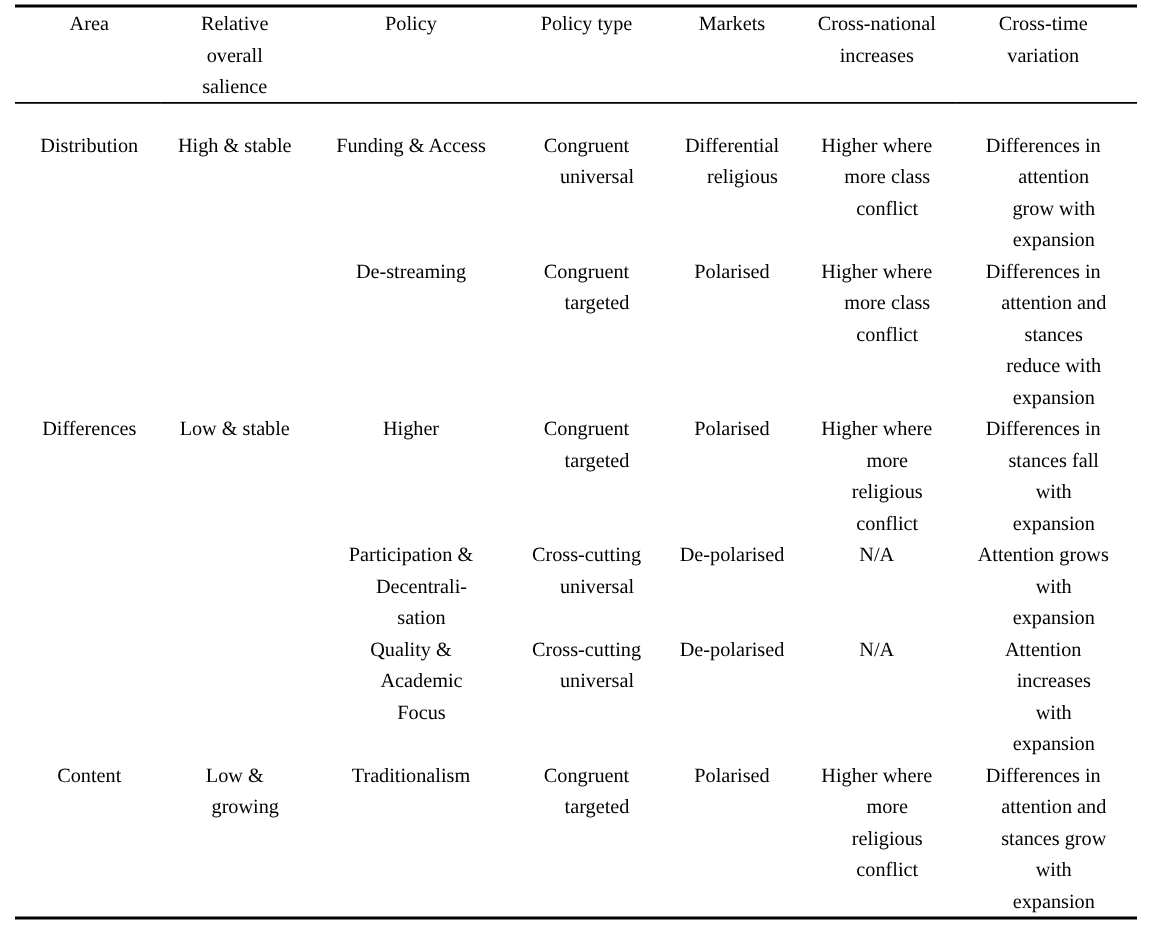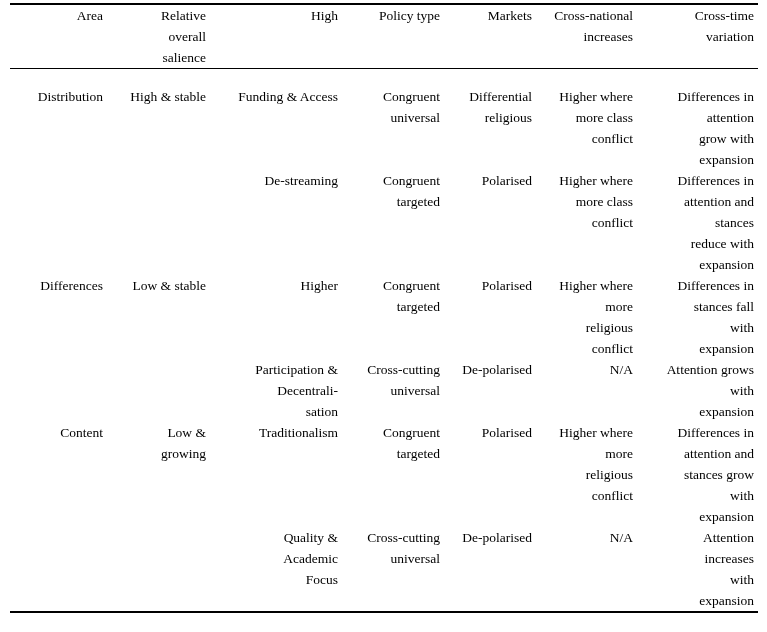--- a/index.html
+++ b/index.html
@@ -27,21 +27,21 @@
     width: 748px;
     border-collapse: collapse;
     table-layout: fixed;
   }
   table.paper-table th,
   table.paper-table td {
     padding: 0;
     margin: 0;
     vertical-align: top;
     font-weight: normal;
-    text-align: right;
+    text-align: center;
   }
   
   table.paper-table th:first-child,
   table.paper-table td:first-child {
     padding-left: 6px;
   }
   thead tr {
     border-bottom: 1.5px solid #000000;
   }
   thead th {
@@ -86,21 +86,21 @@
       <tr>
         <th>
             <div class="hdr-text">Area</div>
           </th>
         <th>
             <div class="hdr-text">Relative
 overall
 salience</div>
           </th>
         <th>
-            <div class="hdr-text">High</div>
+            <div class="hdr-text">Policy</div>
           </th>
         <th>
             <div class="hdr-text">Policy type</div>
           </th>
         <th>
             <div class="hdr-text">Markets</div>
           </th>
         <th>
             <div class="hdr-text">Cross-national
 increases</div>
@@ -225,52 +225,20 @@
             <div class="cell-text">N/A</div>
           </td>
         <td>
             <div class="cell-text">Attention grows
 with
 expansion</div>
           </td>
       </tr>
       <tr>
         <td>
-            <div class="cell-text">Content</div>
-          </td>
-        <td>
-            <div class="cell-text">Low &amp;
-growing</div>
-          </td>
-        <td>
-            <div class="cell-text">Traditionalism</div>
-          </td>
-        <td>
-            <div class="cell-text">Congruent
-targeted</div>
-          </td>
-        <td>
-            <div class="cell-text">Polarised</div>
-          </td>
-        <td>
-            <div class="cell-text">Higher where
-more
-religious
-conflict</div>
-          </td>
-        <td>
-            <div class="cell-text">Differences in
-attention and
-stances grow
-with
-expansion</div>
-          </td>
-      </tr>
-      <tr>
-        <td>
             <div class="cell-text"></div>
           </td>
         <td>
             <div class="cell-text"></div>
           </td>
         <td>
             <div class="cell-text">Quality &amp;
 Academic
 Focus</div>
           </td>
@@ -280,19 +248,51 @@
           </td>
         <td>
             <div class="cell-text">De-polarised</div>
           </td>
         <td>
             <div class="cell-text">N/A</div>
           </td>
         <td>
             <div class="cell-text">Attention
 increases
+with
+expansion</div>
+          </td>
+      </tr>
+      <tr>
+        <td>
+            <div class="cell-text">Content</div>
+          </td>
+        <td>
+            <div class="cell-text">Low &amp;
+growing</div>
+          </td>
+        <td>
+            <div class="cell-text">Traditionalism</div>
+          </td>
+        <td>
+            <div class="cell-text">Congruent
+targeted</div>
+          </td>
+        <td>
+            <div class="cell-text">Polarised</div>
+          </td>
+        <td>
+            <div class="cell-text">Higher where
+more
+religious
+conflict</div>
+          </td>
+        <td>
+            <div class="cell-text">Differences in
+attention and
+stances grow
 with
 expansion</div>
           </td>
       </tr>
     </tbody>
   </table>
 </div>
 
 </body></html>

